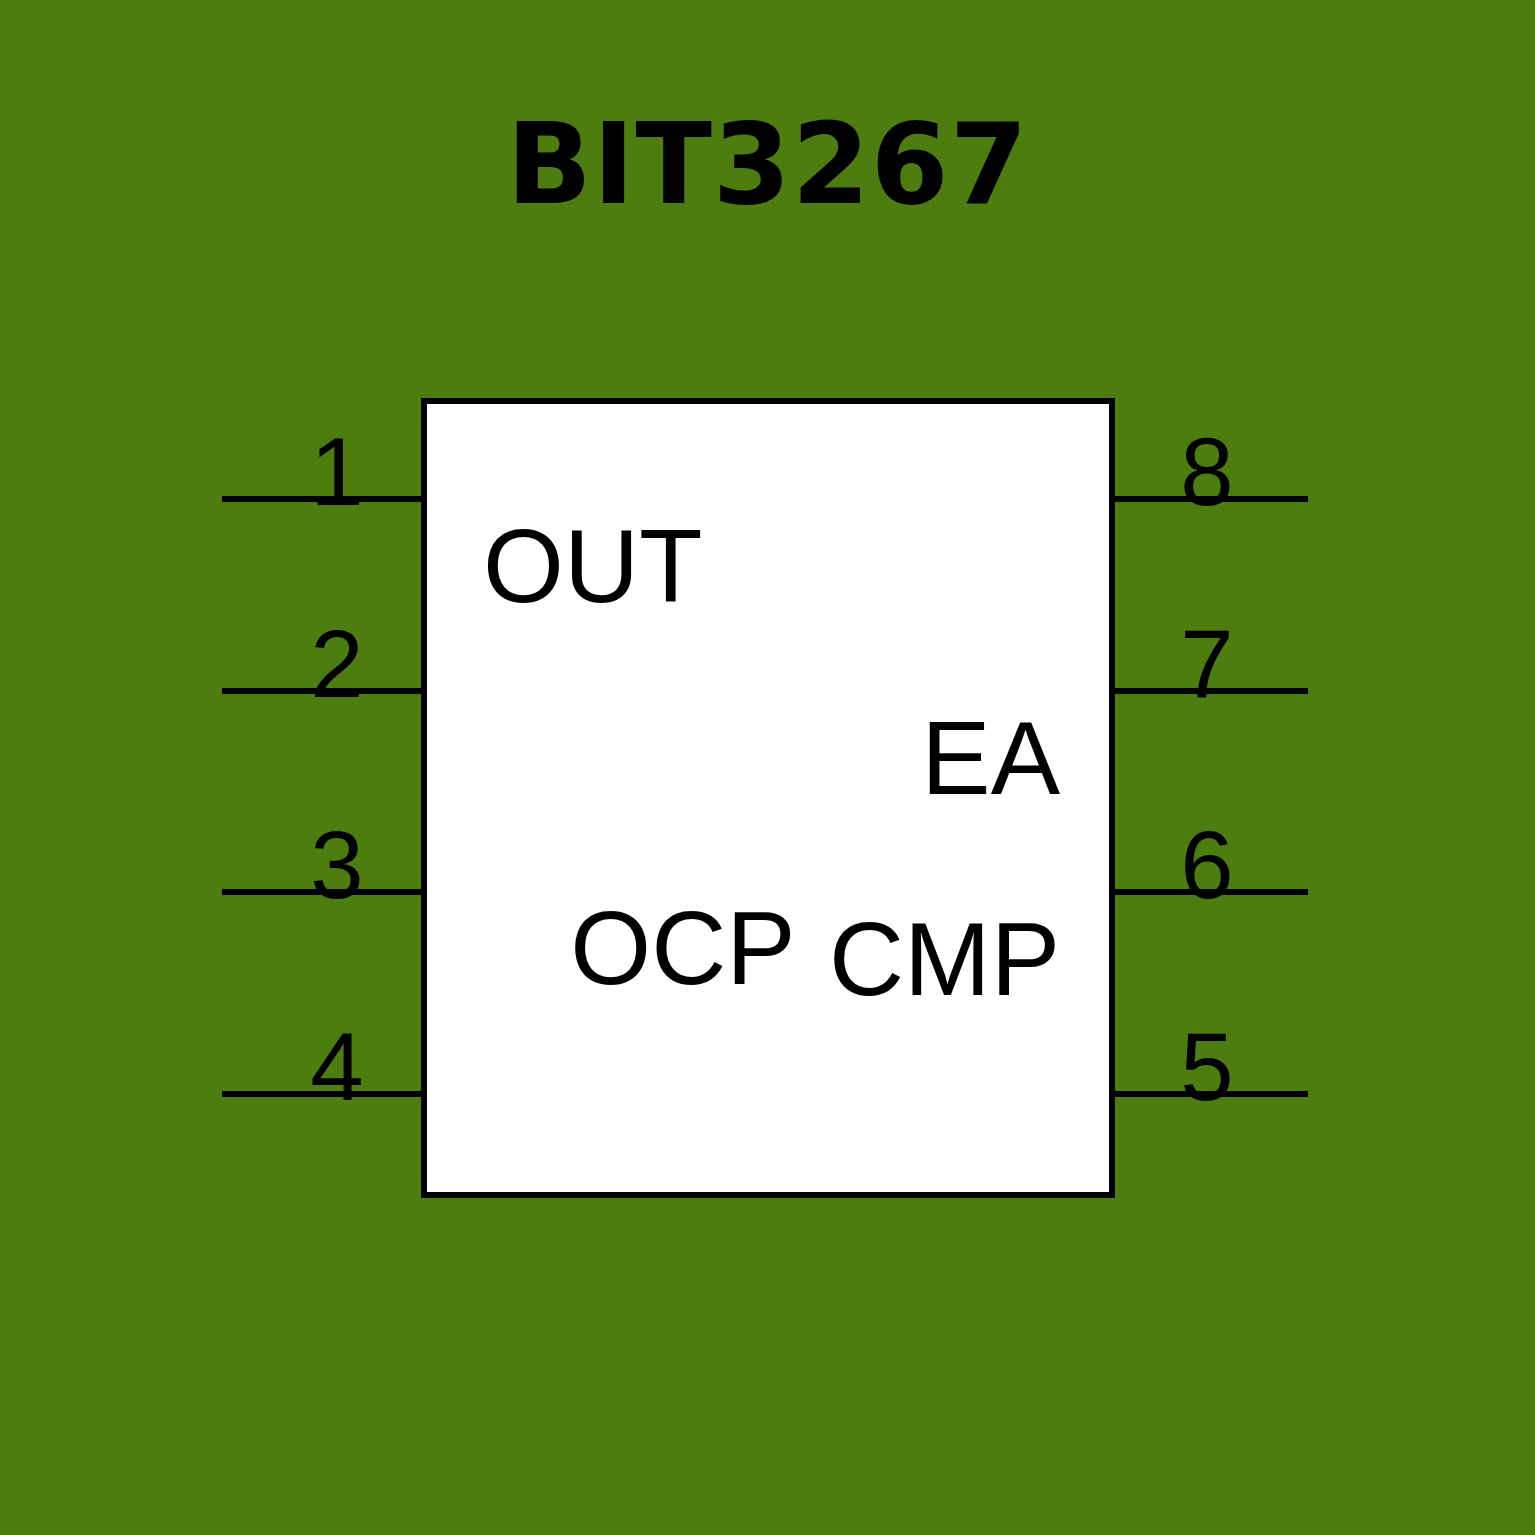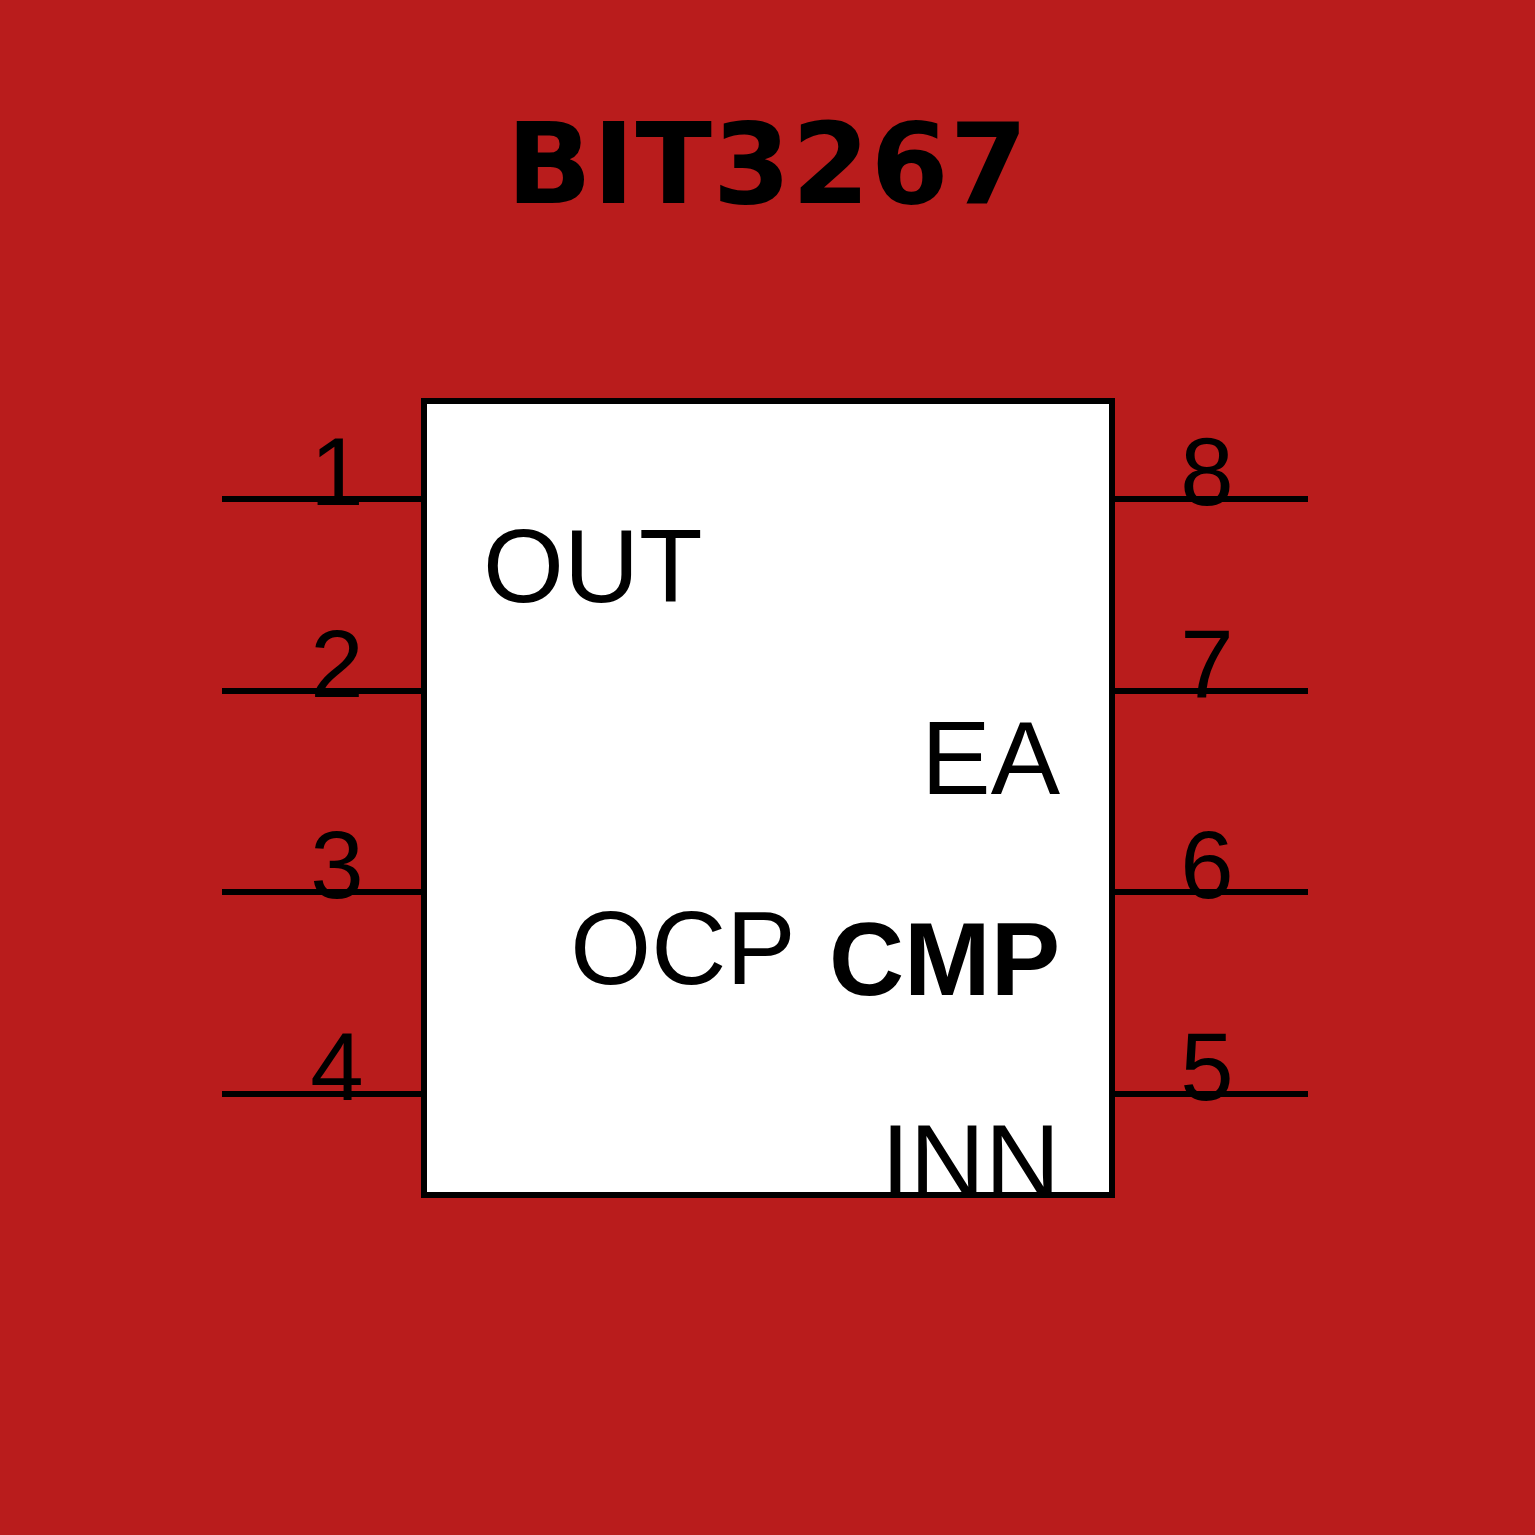--- a/index.html
+++ b/index.html
@@ -4,21 +4,21 @@
 <style>
   html, body {
     margin: 0;
     padding: 0;
     background: #ffffff;
   }
   #page {
     position: relative;
     width: 1535px;
     height: 1535px;
-    background: #b91c1c;
+    background: #4d7c0f;
     overflow: hidden;
     font-family: "Liberation Sans", sans-serif;
     color: #000000;
   }
 
   
   #title {
     position: absolute;
     left: 0;
     top: 108px;
@@ -109,19 +109,18 @@
 
   <div class="lead right" style="top:496px;"></div>
   <div class="pin-number right" style="top:424px;">8</div>
 
   <div class="lead right" style="top:688px;"></div>
   <div class="pin-number right" style="top:616px;">7</div>
   <div class="pin-label right" style="top:662px;">EA</div>
 
   <div class="lead right" style="top:889px;"></div>
   <div class="pin-number right" style="top:817px;">6</div>
-  <div class="pin-label right" style="top:863px;font-weight:bold;">CMP</div>
+  <div class="pin-label right" style="top:863px;">CMP</div>
 
   <div class="lead right" style="top:1091px;"></div>
   <div class="pin-number right" style="top:1019px;">5</div>
-  <div class="pin-label right" style="top:1065px;">INN</div>
 
 </div>
 
 </body></html>

